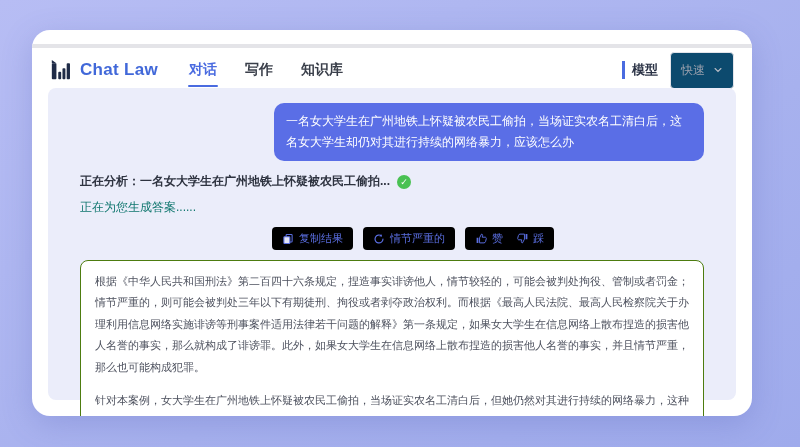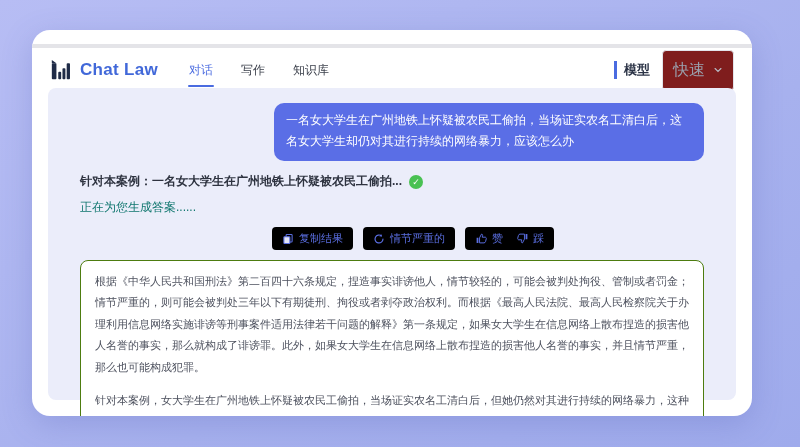--- a/index.html
+++ b/index.html
@@ -19,47 +19,47 @@
     position: absolute; top: 14px; left: 0; width: 100%; height: 4px;
     background: #e4e4e8;
   }
   
   .header {
     position: absolute; top: 18px; left: 0; right: 0; height: 44px;
     display: flex; align-items: center; padding: 0 18px;
   }
   .brand { display: flex; align-items: center; gap: 8px; }
   .brand-name { font-size: 17px; font-weight: bold; color: #4168d9; letter-spacing: .3px; }
-  .tabs { display: flex; gap: 26px; margin-left: 30px; font-size: 12px; color: #3a3f4a; }
+  .tabs { display: flex; gap: 26px; margin-left: 30px; font-size: 14px; color: #3a3f4a; font-weight: bold; }
   .tab { position: relative; cursor: pointer; padding: 4px 1px; }
   .tab.active { color: #4a6be0; }
   .tab.active::after {
     content: ""; position: absolute; left: 0; right: 0; bottom: -4px;
     height: 2px; background: #4a6be0; border-radius: 1px;
   }
   .header-right { margin-left: auto; display: flex; align-items: center; gap: 12px; }
   .model-label {
     border-left: 3px solid #4a6be0; padding-left: 7px;
     font-size: 13px; font-weight: bold; color: #2b3346;
   }
   .model-select {
     display: flex; align-items: center; gap: 8px;
-    border: 1px solid #e3e4ea; border-radius: 4px; background: #7f1d1d;
-    padding: 9px 10px; font-size: 16px; color: #9aa0ad; cursor: pointer;
+    border: 1px solid #e3e4ea; border-radius: 4px; background: #0c4a6e;
+    padding: 9px 10px; font-size: 12px; color: #9aa0ad; cursor: pointer;
   }
   
   .chat {
     position: absolute; left: 16px; right: 16px; top: 58px; bottom: 16px;
     background: #ebedfa; border-radius: 8px;
     display: flex; flex-direction: column; padding: 10px 24px 14px;
   }
   .bubble-row { display: flex; justify-content: flex-end; padding-right: 8px; margin-top: 5px; }
   .user-bubble {
     max-width: 430px; background: #5a6ee6; color: #fff;
-    font-size: 12px; line-height: 1.75; padding: 8px 12px; border-radius: 10px; font-family: Liberation Mono, monospace;
+    font-size: 12px; line-height: 1.75; padding: 8px 12px; border-radius: 10px;
   }
   .status { margin-top: 12px; padding-left: 8px; }
   .status-line1 { display: flex; align-items: center; gap: 7px; font-size: 12px; font-weight: 600; color: #2e3340; }
   .check-circle {
     width: 14px; height: 14px; border-radius: 50%; background: #49c153;
     color: #fff; font-size: 9px; line-height: 14px; text-align: center; flex: 0 0 auto;
   }
   .status-line2 { margin-top: 9px; font-size: 12px; color: #0f766e; }
   .actions { display: flex; justify-content: flex-end; gap: 10px; margin-top: 11px; margin-right: 158px; }
   .pill {
@@ -116,21 +116,21 @@
   </div>
 
   <div class="chat">
 
     <div class="bubble-row">
       <div class="user-bubble">一名女大学生在广州地铁上怀疑被农民工偷拍，当场证实农名工清白后，这名女大学生却仍对其进行持续的网络暴力，应该怎么办</div>
     </div>
 
     <div class="status">
       <div class="status-line1">
-        <span>针对本案例：一名女大学生在广州地铁上怀疑被农民工偷拍...</span>
+        <span>正在分析：一名女大学生在广州地铁上怀疑被农民工偷拍...</span>
         <span class="check-circle">✓</span>
       </div>
       <div class="status-line2">正在为您生成答案......</div>
     </div>
 
     <div class="actions">
       <button class="pill">
         <span class="icon">
           <svg width="12" height="12" viewBox="0 0 16 16">
             <rect x="5.5" y="2" width="8" height="10" rx="1" fill="none" stroke="currentColor" stroke-width="1.4"></rect>

